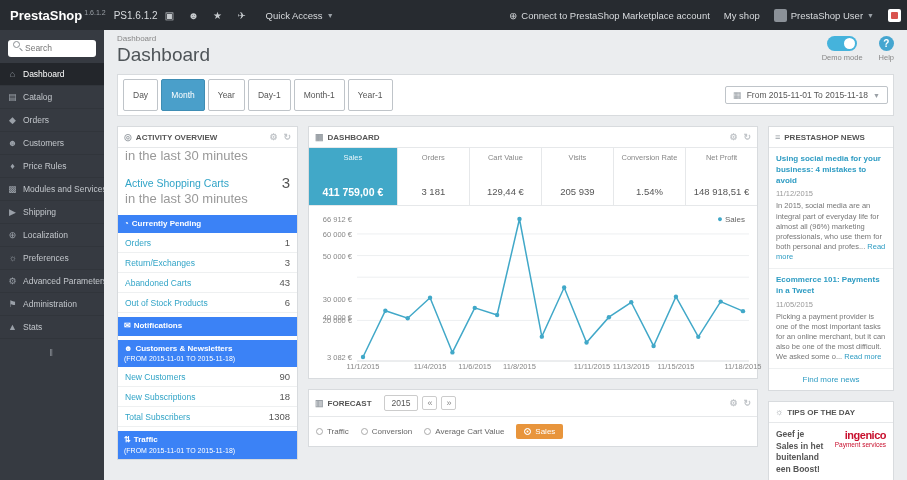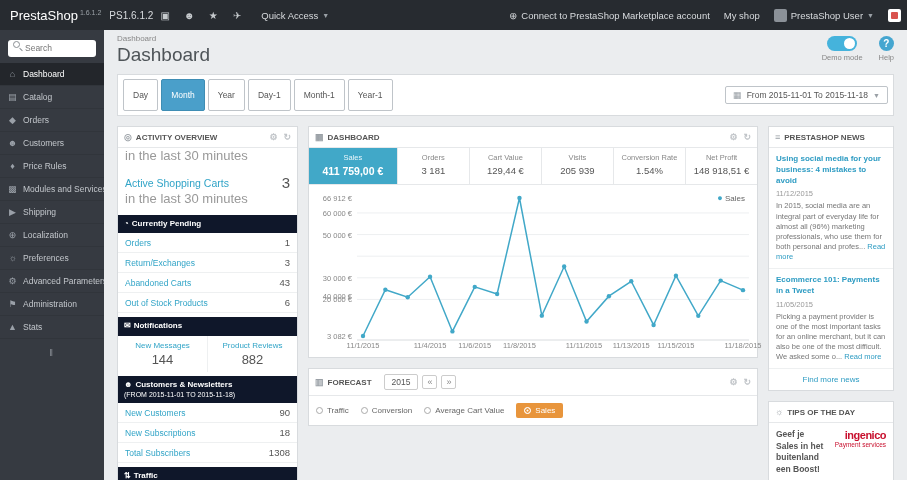--- a/index.html
+++ b/index.html
@@ -2,21 +2,21 @@
 <html><head>
 <meta charset="utf-8">
 <style>
   *{margin:0;padding:0;box-sizing:border-box}
   html,body{width:907px;height:480px;overflow:hidden}
   body{font-family:"Liberation Sans",sans-serif;background:#ebedef;color:#555;position:relative}
   a{text-decoration:none;cursor:pointer}
 
   
   .topbar{position:absolute;top:0;left:0;width:907px;height:30px;background:#272b30;display:flex;align-items:center;color:#fff;z-index:20}
-  .brand{font-weight:normal;font-size:13px;padding-left:10px;color:#fff}
+  .brand{font-weight:bold;font-size:13px;padding-left:10px;color:#fff}
   .ver{font-size:7px;color:#9aa0a6;margin:0 8px 6px 2px}
   .shopver{font-size:10px;color:#d8dbde;margin-right:0}
   .tb-ico{width:24px;text-align:center;font-size:10px;color:#c6cacd;cursor:pointer}
   .qa{font-size:9.5px;color:#d8dbde;padding:0 12px;display:flex;align-items:center;gap:4px;cursor:pointer}
   .tb-right{margin-left:auto;display:flex;align-items:center;gap:14px;font-size:9.5px;color:#d8dbde;padding-right:6px}
   .tb-link{display:flex;align-items:center;gap:4px;color:#d8dbde;cursor:pointer}
   .avatar{width:13px;height:13px;background:#8b9198;border-radius:2px;display:inline-block}
   .caret{font-size:7px;color:#9aa0a6}
   .ext-ico{width:13px;height:13px;background:#fff;border-radius:2px;position:relative}
   .ext-ico::after{content:"";position:absolute;left:3px;top:3px;width:7px;height:7px;background:#d9534f;border-radius:1px}
@@ -58,38 +58,38 @@
   .phead{display:flex;align-items:center;gap:4px;padding:5px 6px;border-bottom:1px solid #e6e8ea;font-size:8px;font-weight:bold;color:#555}
   .phead .ico{color:#9aa0a6;font-size:9px}
   .tools{margin-left:auto;display:flex;gap:6px;color:#c0c4c8;font-size:9px}
   .tools span{cursor:pointer}
 
   
   .big-row{display:flex;justify-content:space-between;align-items:center;padding:6px 7px 0}
   .big-link{color:#31a4c7;font-size:10.5px}
   .big-val{font-size:15px;color:#555}
   .sub{font-size:13px;color:#999;padding:0 7px 5px}
-  .sec-head{background:#0f172a;color:#fff;font-size:8px;font-weight:bold;padding:4px 6px;margin-top:4px;line-height:1.3}
+  .sec-head{background:#3b82f6;color:#fff;font-size:8px;font-weight:bold;padding:4px 6px;margin-top:4px;line-height:1.3}
   .sec-head .ic{margin-right:3px}
   .sec-sub{font-weight:normal;font-size:7px}
   .a-row{display:flex;justify-content:space-between;align-items:center;padding:4px 7px;border-bottom:1px solid #eef0f1;font-size:8.5px}
   .a-link{color:#31a4c7}
   .a-val{color:#555;font-size:9.5px}
   .notif-grid{display:flex;text-align:center}
   .notif-cell{flex:1;padding:5px 2px;border-right:1px solid #eef0f1;cursor:pointer}
   .notif-cell:last-child{border-right:none}
   .notif-label{color:#31a4c7;font-size:8px}
   .notif-val{font-size:13px;color:#555;margin-top:2px}
 
   
   .kpis{display:flex;border-bottom:1px solid #e6e8ea}
   .kpi{flex:1;text-align:center;padding:5px 2px 7px;border-right:1px solid #e6e8ea;cursor:pointer}
   .kpi:last-child{border-right:none}
   .kpi-label{font-size:7.5px;color:#888}
-  .kpi-value{font-size:9.5px;color:#555;margin-top:3px;white-space:nowrap}
+  .kpi-value{font-size:9.5px;color:#555;margin-top:24px;white-space:nowrap}
   .kpi.active{flex:1.25;background:#41a8c8}
   .kpi.active .kpi-label{color:#e8f6fb}
   .kpi.active .kpi-value{color:#fff;font-weight:bold;font-size:10.5px}
   .chart-wrap{position:relative;padding:8px 8px 2px}
   .legend{position:absolute;top:8px;right:12px;font-size:8px;color:#666}
   .legend .dot{color:#41a8c8;font-size:9px}
   .plot{display:flex}
   .ylabels{width:40px;position:relative;height:148px;font-size:7.5px;color:#888}
   .ylabels div{position:absolute;right:5px;white-space:nowrap}
   .plot-svg{width:392px;height:148px;display:block}
@@ -307,32 +307,20 @@
 
             <div class="a-row">
               <a class="a-link">Out of Stock Products</a>
               <span class="a-val">6</span>
             </div>
           </div>
 
         <div class="sec-head">
           <span class="ic">✉</span><span>Notifications</span>
         </div>
-        <div class="notif-grid">
-
-            <div class="notif-cell">
-              <div class="notif-label">New Messages</div>
-              <div class="notif-val">144</div>
-            </div>
-
-            <div class="notif-cell">
-              <div class="notif-label">Product Reviews</div>
-              <div class="notif-val">882</div>
-            </div>
-          </div>
 
         <div class="sec-head">
           <span class="ic">☻</span><span>Customers &amp; Newsletters</span>
           <div class="sec-sub">(FROM 2015-11-01 TO 2015-11-18)</div>
         </div>
         <div>
 
             <div class="a-row">
               <a class="a-link">New Customers</a>
               <span class="a-val">90</span>
@@ -442,21 +430,21 @@
                 <circle cx="341.29411764705884" cy="122.85455115149617" r="2.2" fill="#41a8c8"></circle>
                 <circle cx="363.6470588235294" cy="87.61406861977127" r="2.2" fill="#41a8c8"></circle>
                 <circle cx="386" cy="97.12683691054363" r="2.2" fill="#41a8c8"></circle>
               </svg>
           </div>
           <div class="xlabels" id="xlabels">
               <div style="left: 6px;">11/1/2015</div>
               <div style="left: 73.0588px;">11/4/2015</div>
               <div style="left: 117.765px;">11/6/2015</div>
               <div style="left: 162.471px;">11/8/2015</div>
-              <div style="left: 227px;">11/11/2015</div>
+              <div style="left: 235px;">11/11/2015</div>
               <div style="left: 274.235px;">11/13/2015</div>
               <div style="left: 318.941px;">11/15/2015</div>
               <div style="left: 386px;">11/18/2015</div>
             </div>
         </div>
       </section>
 
 
       <section class="panel">
         <div class="phead">

